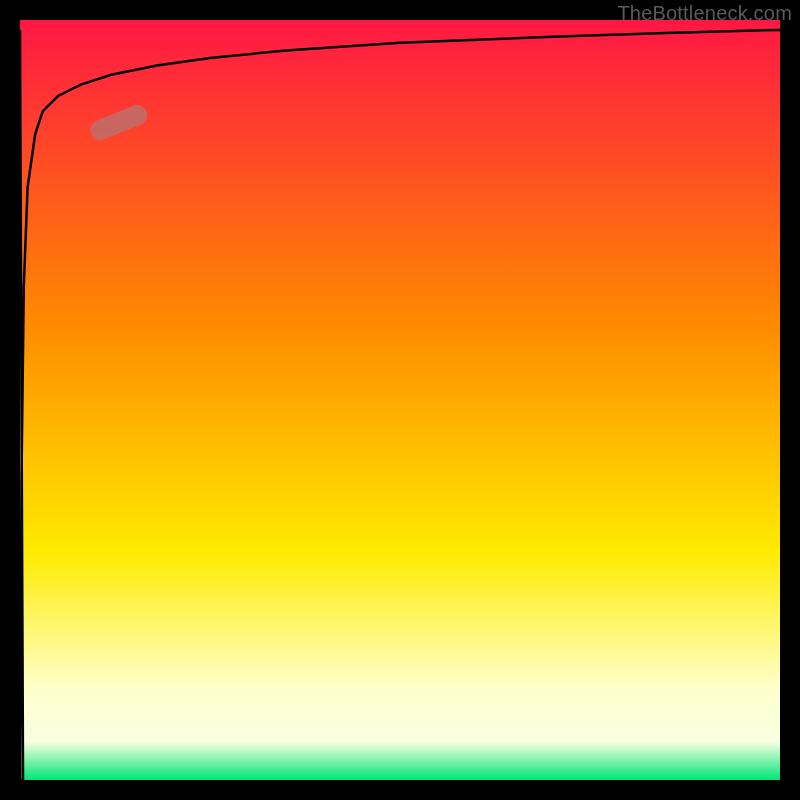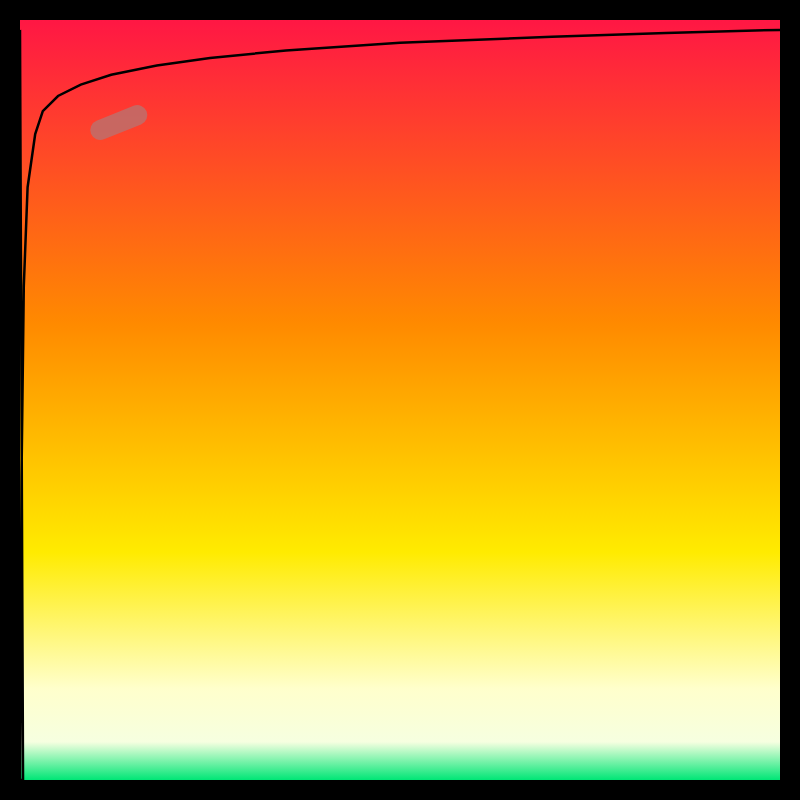--- a/index.html
+++ b/index.html
@@ -34,20 +34,21 @@
   }
   svg {
     display: block;
   }
 </style>
 </head>
 <body>
 
 <div class="chart-container">
 
+  <div class="branding">TheBottleneck.com</div>
 
   <svg class="plot-area" width="760" height="760" viewBox="0 0 760 760">
     <defs>
       <linearGradient id="bg-grad" x1="0" y1="0" x2="0" y2="1">
         <stop id="gs0" offset="0%" stop-color="#ff1744"></stop>
         <stop id="gs1" offset="40%" stop-color="#ff8a00"></stop>
         <stop id="gs2" offset="70%" stop-color="#ffeb00"></stop>
         <stop id="gs3" offset="88%" stop-color="#ffffcc"></stop>
         <stop id="gs4" offset="95%" stop-color="#f6ffe0"></stop>
         <stop id="gs5" offset="100%" stop-color="#00e676"></stop>

